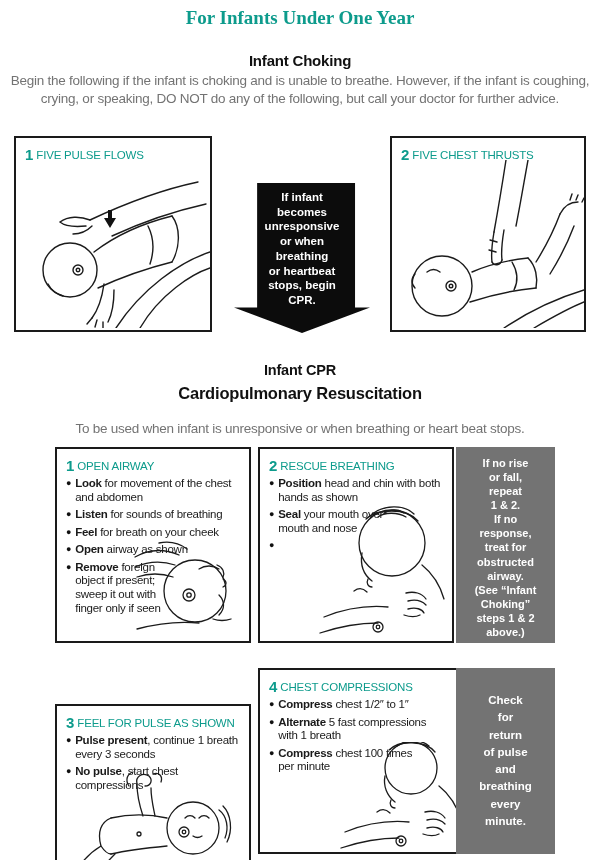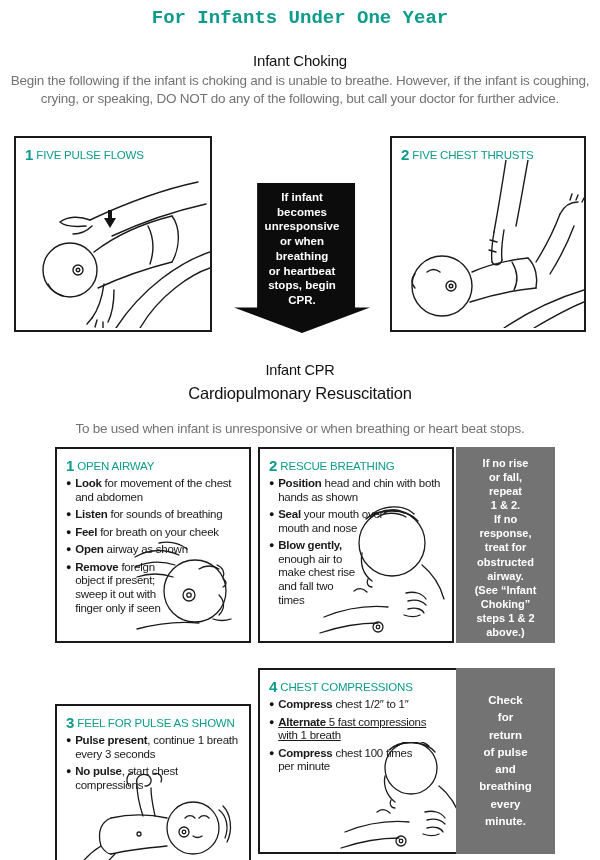--- a/index.html
+++ b/index.html
@@ -1,22 +1,22 @@
 <!DOCTYPE html>
 <html><head>
 <meta charset="utf-8">
 <style>
   html,body{margin:0;padding:0;background:#ffffff;}
   #page{position:relative;width:600px;height:860px;background:#ffffff;overflow:hidden;
         font-family:"Liberation Sans",sans-serif;color:#1a1a1a;}
 
   
   .doc-title{position:absolute;top:7px;left:0;width:600px;text-align:center;
-    font-family:Liberation Mono, monospace;font-weight:bold;font-size:19px;color:#0d9b8c;}
-  .sec-heading{position:absolute;left:0;width:600px;text-align:center;font-weight:normal;
+    font-family:Liberation Serif, serif;font-weight:bold;font-size:19px;color:#0d9b8c;}
+  .sec-heading{position:absolute;left:0;width:600px;text-align:center;font-weight:bold;
     font-size:15px;letter-spacing:-0.2px;color:#111;}
   .intro{position:absolute;left:10px;width:580px;text-align:center;font-size:13.5px;
     line-height:1.32;letter-spacing:-0.25px;color:#737373;}
 
   
   .box{position:absolute;background:#fff;border:2px solid #1a1a1a;box-sizing:border-box;
        padding:7px 9px;}
   .box-head{color:#0d9b8c;white-space:nowrap;margin-bottom:3px;}
   .box-head .num{font-weight:bold;font-size:15px;vertical-align:-1px;}
   .box-head .lbl{font-size:11.5px;letter-spacing:-0.2px;margin-left:3px;}
@@ -185,21 +185,20 @@
       <li>
           <span class="dot">●</span>
           <span><b>Position</b><span> head and chin with both hands as shown</span></span>
         </li>
       <li>
           <span class="dot">●</span>
           <span class="w-120"><b>Seal</b><span> your mouth over mouth and nose</span></span>
         </li>
       <li>
           <span class="dot">●</span>
-          <span class="w-78"><b>Blow gently,</b><span> enough air to make chest rise and fall two times</span></span>
         </li>
     </ul>
     <div class="ill" style="right:2px;bottom:2px;">
       <svg width="132" height="136" viewBox="0 0 132 136" fill="none" stroke="#1b1b1b" stroke-width="1.3" stroke-linecap="round">
         <circle cx="74" cy="40" r="33"></circle>
         <path d="M48,16 C58,6 88,4 100,18"></path>
         <path d="M54,11 C66,2 86,1 96,11"></path>
         <path d="M60,14 C66,9 80,9 88,14 M66,10 C72,6 80,6 86,10"></path>
         <path d="M44,50 C42,62 46,72 54,78"></path>
         <path d="M50,76 C48,80 50,84 54,84"></path>
@@ -273,21 +272,21 @@
     <div class="box-head">
       <span class="num">4</span><span class="lbl">CHEST COMPRESSIONS</span>
     </div>
     <ul class="bullets">
       <li>
           <span class="dot">●</span>
           <span><b>Compress</b><span> chest 1/2″ to 1″</span></span>
         </li>
       <li>
           <span class="dot">●</span>
-          <span style="max-width:150px;text-decoration:underline;"><b>Alternate</b><span> 5 fast compressions with 1 breath</span></span>
+          <span style="max-width:150px;"><b>Alternate</b><span> 5 fast compressions with 1 breath</span></span>
         </li>
       <li>
           <span class="dot">●</span>
           <span style="max-width:150px;"><b>Compress</b><span> chest 100 times per minute</span></span>
         </li>
     </ul>
     <div class="ill" style="right:4px;bottom:2px;">
       <svg width="130" height="108" viewBox="0 0 130 108" fill="none" stroke="#1b1b1b" stroke-width="1.3" stroke-linecap="round">
         <circle cx="72" cy="26" r="26"></circle>
         <path d="M50,8 C60,-2 86,-2 96,10"></path>

